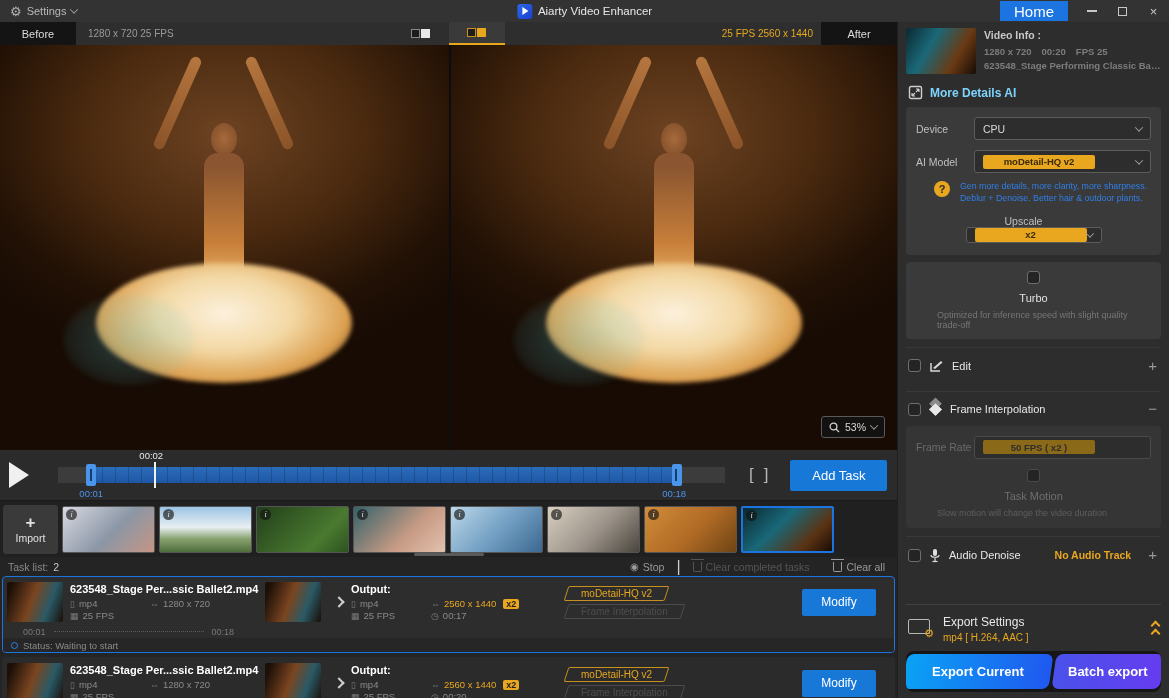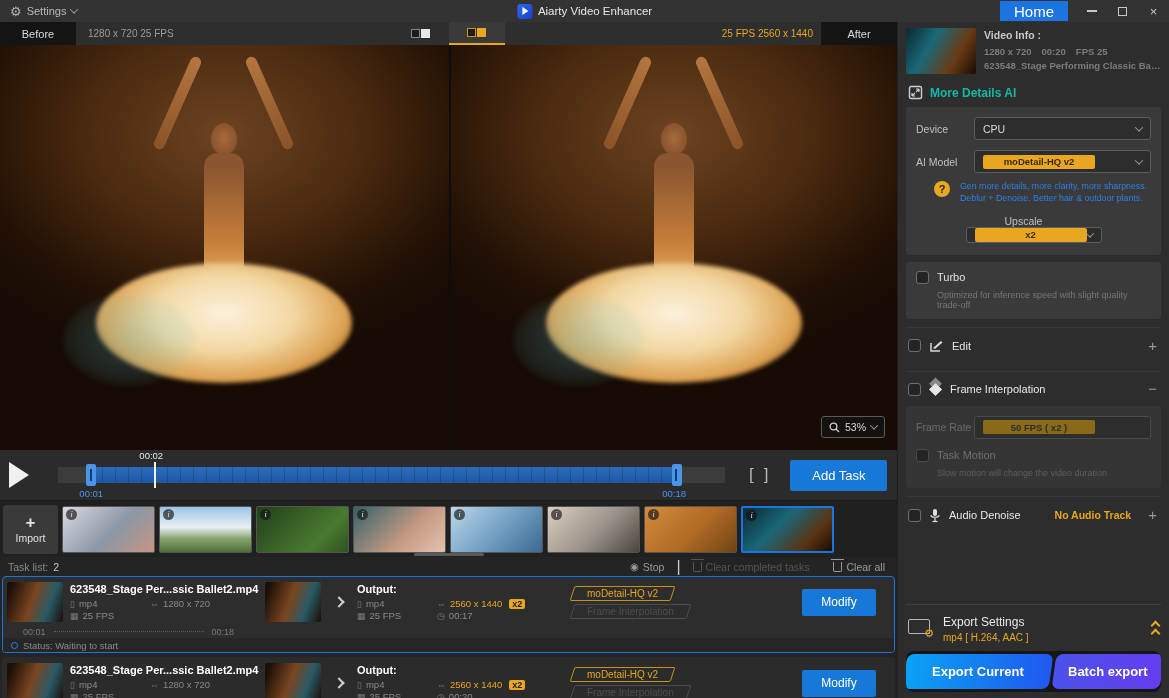--- a/index.html
+++ b/index.html
@@ -112,21 +112,21 @@
   .task-row-wrap.plain { border-color:transparent; background:#2b2b2b; margin-top:4px; }
   .task-row { display:flex; align-items:center; height:48px; padding:2px 6px 0 4px; }
   .task-thumb { width:56px; height:40px; border-radius:2px; flex:none;
     background:linear-gradient(110deg,#1c0f08 8%,#7a4520 45%,#2a5a66 72%,#1a0d06 100%); }
   .task-info { width:195px; margin-left:7px; flex:none; }
   .task-name { font-size:11px; font-weight:bold; color:#fff; white-space:nowrap; overflow:hidden; }
   .meta-grid { display:grid; grid-template-columns:80px 1fr; row-gap:1px; margin-top:3px; font-size:9.5px; color:#8a8a8a; }
   .meta-item { display:flex; align-items:center; gap:4px; white-space:nowrap; }
   .mi { font-size:9px; color:#7a7a7a; }
   .task-arrow { margin:0 8px 0 14px; width:8px; height:8px; border-right:2px solid #cfcfcf; border-top:2px solid #cfcfcf; transform:rotate(45deg); flex:none; }
-  .out-block { margin-left:6px; width:215px; flex:none; }
+  .out-block { width:215px; flex:none; }
   .out-label { font-size:11px; font-weight:bold; color:#fff; }
   .scale-badge { background:#e8a71f; color:#222; font-size:9px; font-weight:bold; border-radius:2px; padding:0 3px; margin-left:3px; }
   .badges { width:150px; flex:none; display:flex; flex-direction:column; gap:3px; align-items:flex-start; }
   .badge { font-size:10px; padding:1px 14px; border:1px solid #c8901c; color:#e8a71f; transform:skewX(-18deg); border-radius:2px; }
   .badge span { display:inline-block; transform:skewX(18deg); }
   .badge.off { border-color:#4c4c4c; color:#4e4e4e; }
   .modify-btn { margin-left:auto; margin-right:12px; width:74px; height:27px; background:#1878d8; color:#fff; font-size:12px; border:none; border-radius:2px; cursor:pointer; }
   .clip-line { display:flex; align-items:center; height:13px; padding:0 6px; font-size:9px; color:#7a7a7a; }
   .clip-dots { width:150px; border-top:1px dotted #5a5a5a; margin:0 8px; }
   .status-line { display:flex; align-items:center; gap:5px; height:14px; padding:0 8px; background:#262626; font-size:9.5px; color:#8a8a8a; }
@@ -135,34 +135,34 @@
   
   .sidebar { position:absolute; left:897px; top:22px; width:272px; height:676px; background:#2d2d2d; border-left:1px solid #1f1f1f; padding:6px 8px 0 8px; display:flex; flex-direction:column; }
   .vid-info { display:flex; gap:8px; }
   .vi-thumb { width:70px; height:46px; border-radius:2px; flex:none;
     background:linear-gradient(120deg,#0b2830 0%,#1a6878 35%,#6a3a14 70%,#170c05 100%); }
   .vi-text { overflow:hidden;font-weight:bold; }
   .vi-label { font-size:10.5px; color:#c8c8c8; margin-top:1px; }
   .vi-meta { font-size:9.5px; color:#7d7d7d; margin-top:5px; display:flex; gap:10px; }
   .vi-file { font-size:9.5px; color:#7d7d7d; margin-top:3px; white-space:nowrap; overflow:hidden; text-overflow:ellipsis; }
   .sec-head { display:flex; align-items:center; gap:7px; margin:11px 2px 7px 2px; }
-  .sec-title { font-size:12px; font-weight:bold; color:#14b8a6; }
+  .sec-title { font-size:12px; font-weight:bold; color:#7dd3fc; }
   .panel { background:#3a3a3a; border-radius:4px; padding:10px 10px 12px 10px; }
   .prow { display:flex; align-items:center; margin-bottom:10px; }
   .prow:last-child { margin-bottom:0;flex-direction:column; }
   .plabel { width:58px; font-size:10.5px; color:#c0c0c0; flex:none; }
   .select { flex:1; height:23px; background:#2d2d2d; border:1px solid #5c5c5c; border-radius:3px; display:flex; align-items:center; padding:0 8px; cursor:pointer; }
   .select .val { font-size:10.5px; color:#d8d8d8; }
   .select .chev { margin-left:auto; }
   .ybadge { background:#e8a71f; color:#3a2a05; font-size:9.5px; font-weight:bold; border-radius:2px; padding:1.5px 0; width:112px; text-align:center; }
   .help-row { display:flex; gap:10px; margin:-2px 0 10px 0; }
   .qmark { width:16px; height:16px; border-radius:50%; background:#e8a71f; color:#2a2a2a; font-size:11px; font-weight:bold; display:flex; align-items:center; justify-content:center; flex:none; margin-left:18px; cursor:pointer; }
   .model-desc { font-size:8.8px; color:#2f7fe8; line-height:1.35; }
   .sub-panel { background:#3a3a3a; border-radius:4px; padding:9px 10px; margin-top:7px; }
-  .cbrow { display:flex; align-items:center; gap:8px; }
+  .cbrow { display:flex; align-items:center; gap:8px;flex-direction:column; }
   .checkbox { width:13px; height:13px; border:1.5px solid #6e6e6e; border-radius:3px; background:#242424; flex:none; cursor:pointer; }
   .checkbox.dim { border-color:#4a4a4a; }
   .cb-label { font-size:11px; color:#e0e0e0; }
   .sub-desc { font-size:9px; color:#767676; margin:6px 0 0 21px; }
   .feat-row { display:flex; align-items:center; gap:8px; padding:11px 4px 10px 2px; border-top:1px solid #383838; margin-top:8px; }
   .feat-label { font-size:11px; color:#e8e8e8; }
   .feat-toggle { margin-left:auto; color:#9a9a9a; font-size:15px; line-height:10px; cursor:pointer; }
   .fi-panel { background:#353535; border-radius:4px; padding:10px; }
   .fi-panel .plabel { color:#6a6a6a; }
   .select.disabled { border-color:#4a4a4a; cursor:default; }

